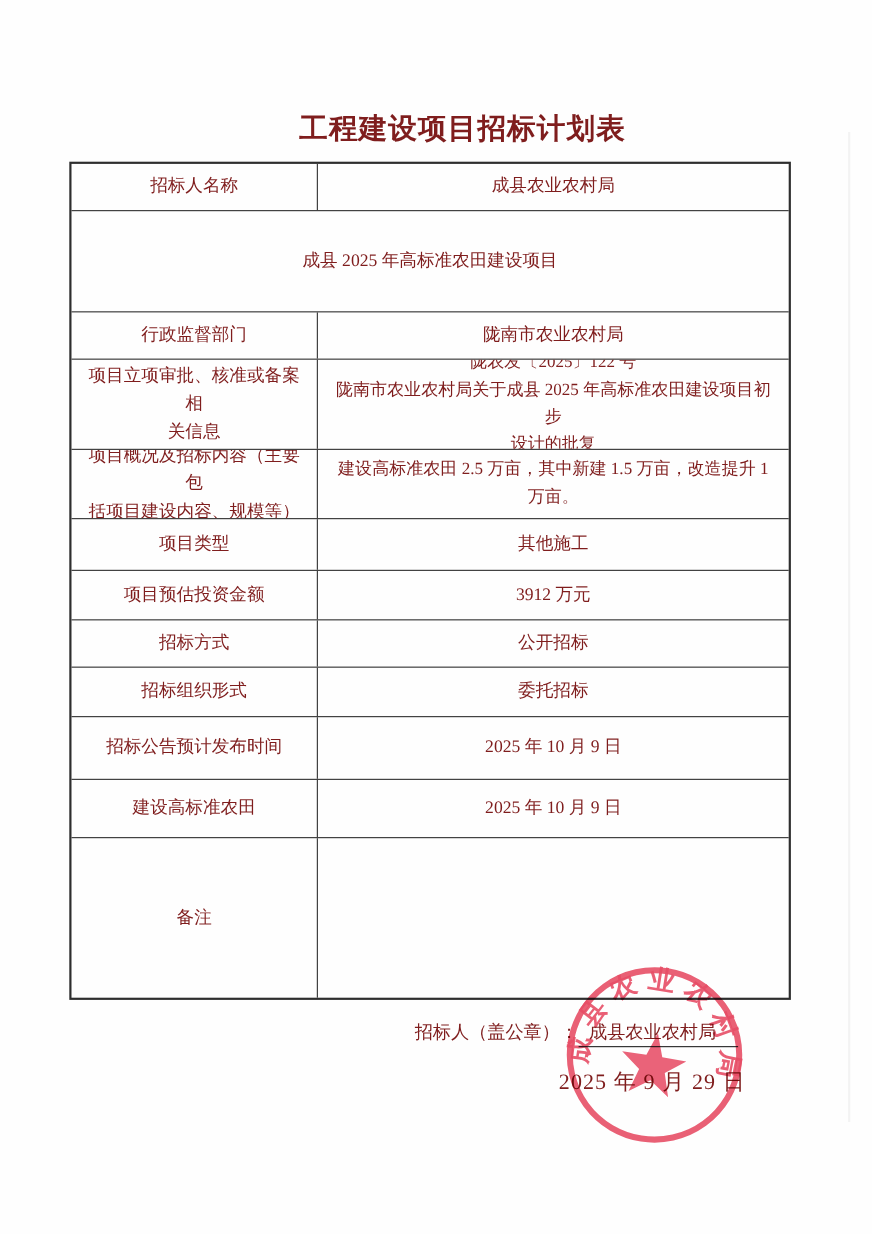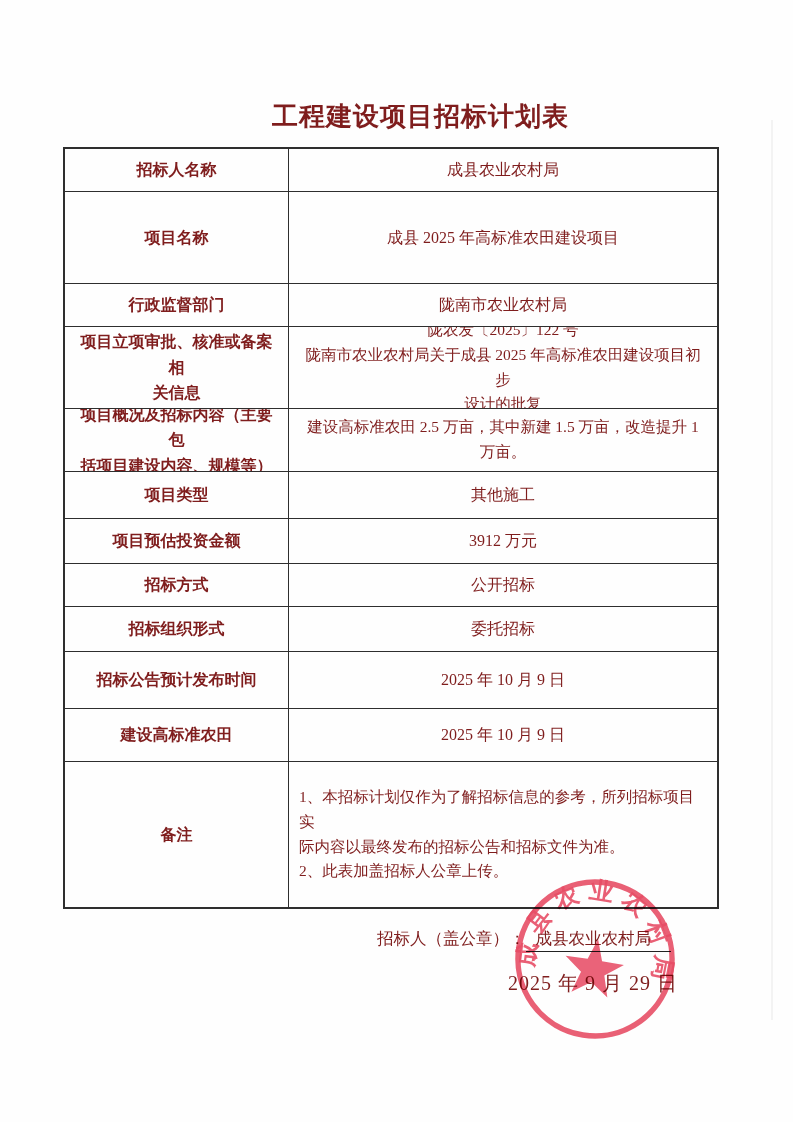--- a/index.html
+++ b/index.html
@@ -25,21 +25,21 @@
   }
   .row { display:flex; border-bottom:1px solid #2e2e2e; box-sizing:border-box; }
   .row:last-child { border-bottom:none; }
   .cell {
     box-sizing:border-box; display:flex; align-items:center; overflow:hidden;
     white-space:pre-line; line-height:1.6;
   }
   .cell.label {
     width:224px; border-right:1px solid #2e2e2e;
     justify-content:center; text-align:center;
-    font-size:16px; padding:2px 9px;font-weight:bold;
+    font-size:16px; padding:2px 9px;
   }
   .cell.value {
     flex:1; justify-content:center; text-align:center;
     font-size:16px; padding:2px 10px;
   }
   .cell.value.small { font-size:15.5px; }
   .cell.value.left { justify-content:flex-start; text-align:left; }
 
   .sign-line { position:absolute; left:377px; top:928px; font-size:16.5px; }
   .sign-name { border-bottom:1.5px solid #222; padding:0 20px 3px 10px; }
@@ -58,21 +58,20 @@
   <div class="scan-line"></div>
 
   <h1 class="title">工程建设项目招标计划表</h1>
 
   <div class="bid-table">
     <div class="row" style="height:43px">
       <div class="cell label">招标人名称</div>
       <div class="cell value">成县农业农村局</div>
     </div>
     <div class="row" style="height:92px">
-      <div class="cell label">项目名称</div>
       <div class="cell value">成县 2025 年高标准农田建设项目</div>
     </div>
     <div class="row" style="height:43px">
       <div class="cell label">行政监督部门</div>
       <div class="cell value">陇南市农业农村局</div>
     </div>
     <div class="row" style="height:82px">
       <div class="cell label">项目立项审批、核准或备案相
 关信息</div>
       <div class="cell value small">陇农发〔2025〕122 号
@@ -104,23 +103,20 @@
     <div class="row" style="height:57px">
       <div class="cell label">招标公告预计发布时间</div>
       <div class="cell value">2025 年 10 月 9 日</div>
     </div>
     <div class="row" style="height:53px">
       <div class="cell label">建设高标准农田</div>
       <div class="cell value">2025 年 10 月 9 日</div>
     </div>
     <div class="row" style="height:145px">
       <div class="cell label">备注</div>
-      <div class="cell value small left">1、本招标计划仅作为了解招标信息的参考，所列招标项目实
-际内容以最终发布的招标公告和招标文件为准。
-2、此表加盖招标人公章上传。</div>
     </div>
   </div>
 
   <div class="sign-line">
     <span>招标人（盖公章）：</span><span class="sign-name">成县农业农村局</span>
   </div>
 
   <div class="date-line">2025 年 9 月 29 日</div>
 
   <div class="stamp">

